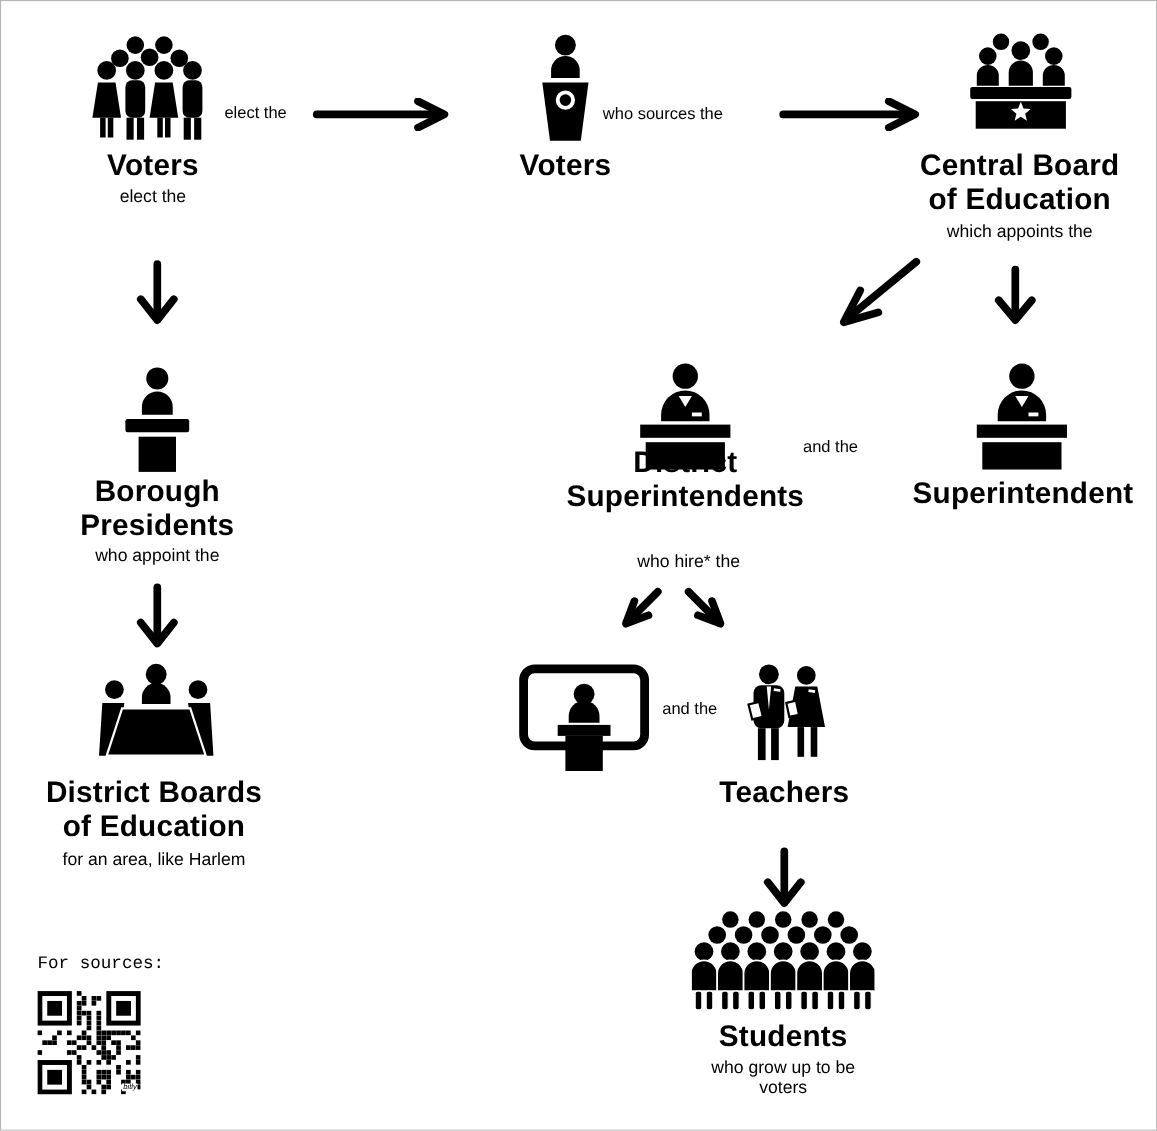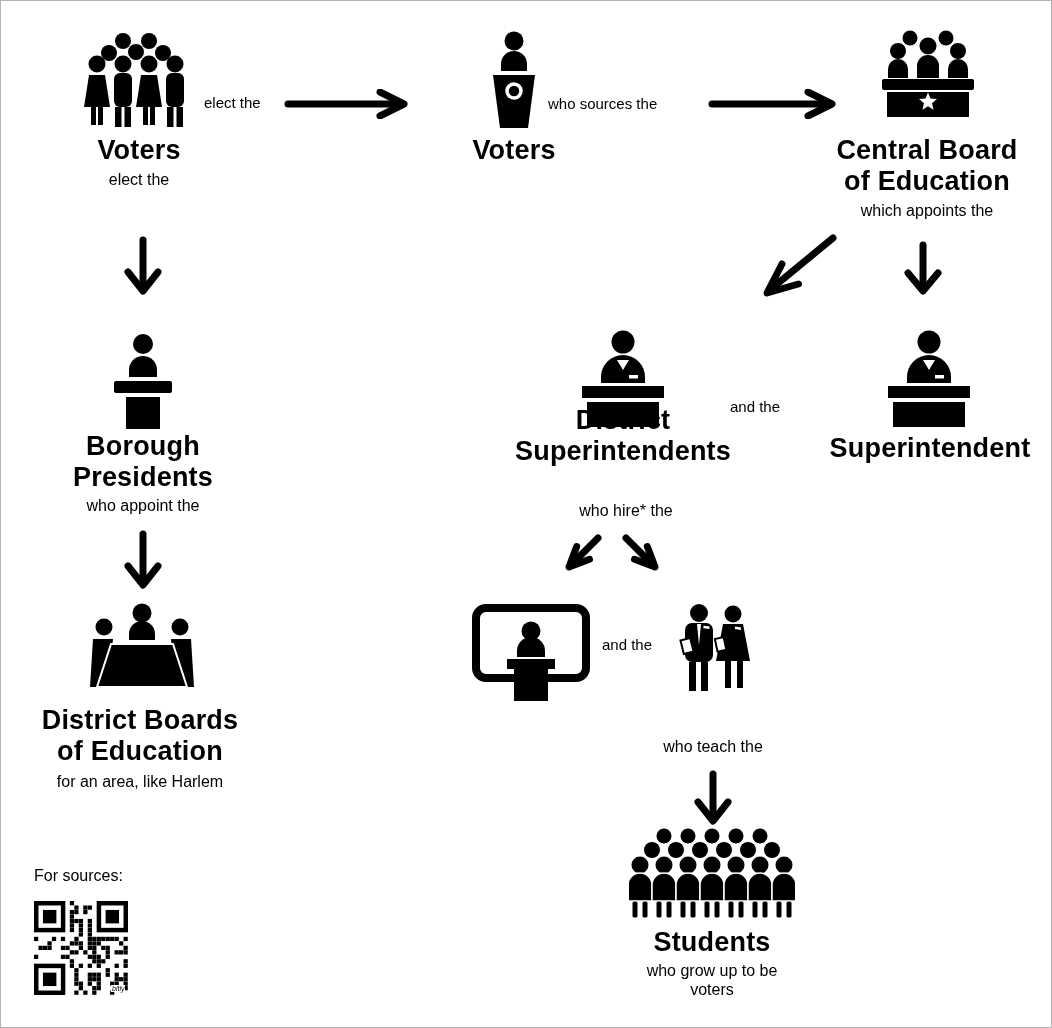--- a/index.html
+++ b/index.html
@@ -14,21 +14,21 @@
     font-size:27px;font-weight:700;line-height:31px;white-space:pre-line;
     letter-spacing:0.2px;
   }
   .node-sub{
     position:absolute;width:300px;text-align:center;
     font-size:16px;font-weight:400;line-height:19px;white-space:pre-line;
   }
   .edge-label{
     position:absolute;font-size:15px;font-weight:400;white-space:nowrap;
   }
-  .footer-label{position:absolute;font-size:16px;}
+  .footer-label{position:absolute;font-size:16px;font-family:Liberation Mono, monospace;}
   .qr-brand{
     position:absolute;font-size:7px;font-style:italic;background:#fff;
     padding:0 1px;line-height:7px;
   }
   svg{display:block;}
   .arrow{stroke:#000;stroke-width:7;stroke-linecap:round;stroke-linejoin:round;fill:none;}
 </style>
 </head>
 <body>
 
@@ -207,21 +207,21 @@
       <polygon points="46,21 66,21 73,58 39,58"></polygon>
       <rect x="48" y="58" width="6" height="27"></rect>
         <rect x="60" y="58" width="6" height="27"></rect>
     </g>
     <polygon fill="#fff" points="20,21 24,21 22,42"></polygon>
     <rect x="26.5" y="23" width="6" height="2.5" fill="#fff" transform="rotate(8 29 24)"></rect>
     <rect x="58" y="24" width="6" height="2.5" fill="#fff" transform="rotate(8 61 25)"></rect>
     <rect x="5" y="36" width="10" height="14" fill="#fff" stroke="#000" stroke-width="2" transform="rotate(-14 10 43)"></rect>
     <rect x="39" y="35" width="9" height="13" fill="#fff" stroke="#000" stroke-width="2" transform="rotate(-12 43 41)"></rect>
   </svg>
-  <div class="node-sub" style="left:562px;top:736px">who teach the</div>
+  <div class="node-label" style="left:562px;top:704px">Teachers</div>
 
   <svg class="abs" style="left:692px;top:768px" width="40" height="58" viewBox="0 0 40 58">
     <path class="arrow" d="M20,5 V50"></path>
     <polyline class="arrow" points="5,33 20,52 35,33"></polyline>
   </svg>
 
   <svg class="abs" style="left:628px;top:826px" width="166" height="96" viewBox="0 0 166 96">
     <g fill="#000">
       <circle cx="35" cy="9" r="7.5"></circle>
         <circle cx="59" cy="9" r="7.5"></circle>

